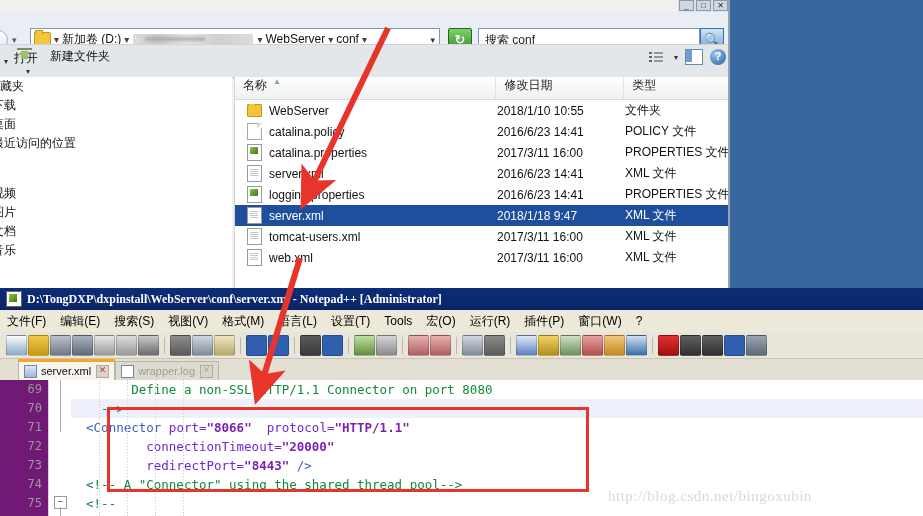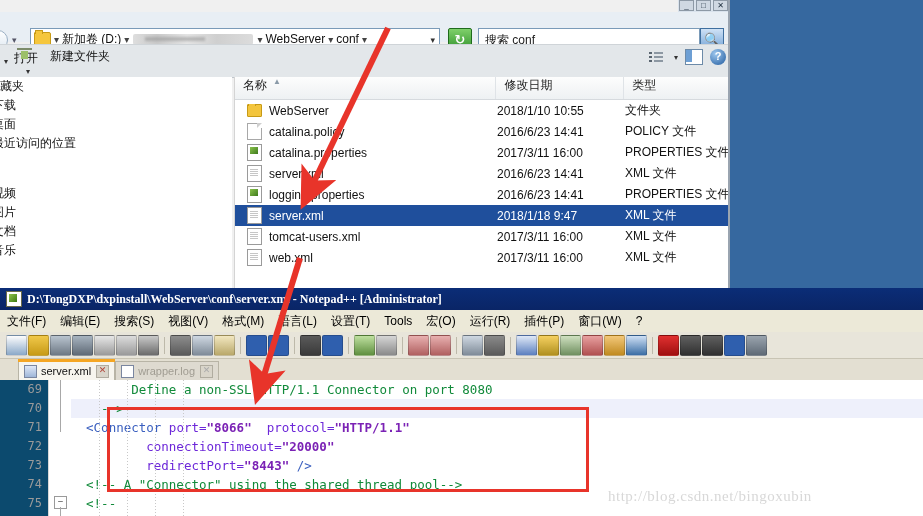--- a/index.html
+++ b/index.html
@@ -138,21 +138,21 @@
   .tab.inactive{background:#dedad0;color:#a09c92;}
   .tabic{width:11px;height:11px;margin-right:4px;background:#fff;border:1px solid #7a86a0;}
   .tabic.a{background:linear-gradient(#dfe8f7,#9fb6d8);}
   .tabx{margin-left:5px;width:11px;height:11px;background:#d9d5ca;border:1px solid #b0aca0;
      color:#b2473b;font-size:9px;line-height:9px;text-align:center;font-weight:bold;}
   .tabx.dim{color:#aaa;}
 
   
   #editor{left:0;top:92px;width:923px;height:136px;background:#fff;overflow:hidden;
      font-family:"DejaVu Sans Mono","Liberation Mono",monospace;font-size:12.5px;}
-  #gutter{position:absolute;left:0;top:0;width:48px;height:136px;background:#0c4a6e;
+  #gutter{position:absolute;left:0;top:0;width:48px;height:136px;background:#701a75;
      border-right:1px solid #d8d8d8;}
   .ln{height:19px;line-height:19px;text-align:right;padding-right:6px;color:#9a9a9a;font-size:12px;}
   #foldcol{position:absolute;left:49px;top:0;width:22px;height:136px;}
   .foldline{position:absolute;left:11px;width:1px;background:#a8a8a8;}
   .foldbox{position:absolute;left:5px;width:11px;height:11px;border:1px solid #9a9a9a;
      background:#fff;font-size:9px;line-height:9px;text-align:center;color:#555;}
   #codearea{position:absolute;left:71px;top:0;width:852px;height:136px;}
   .cl{height:19px;line-height:19px;white-space:pre;}
   .cl.hl{background:#eef0fb;}
   .ind{display:inline-block;}

